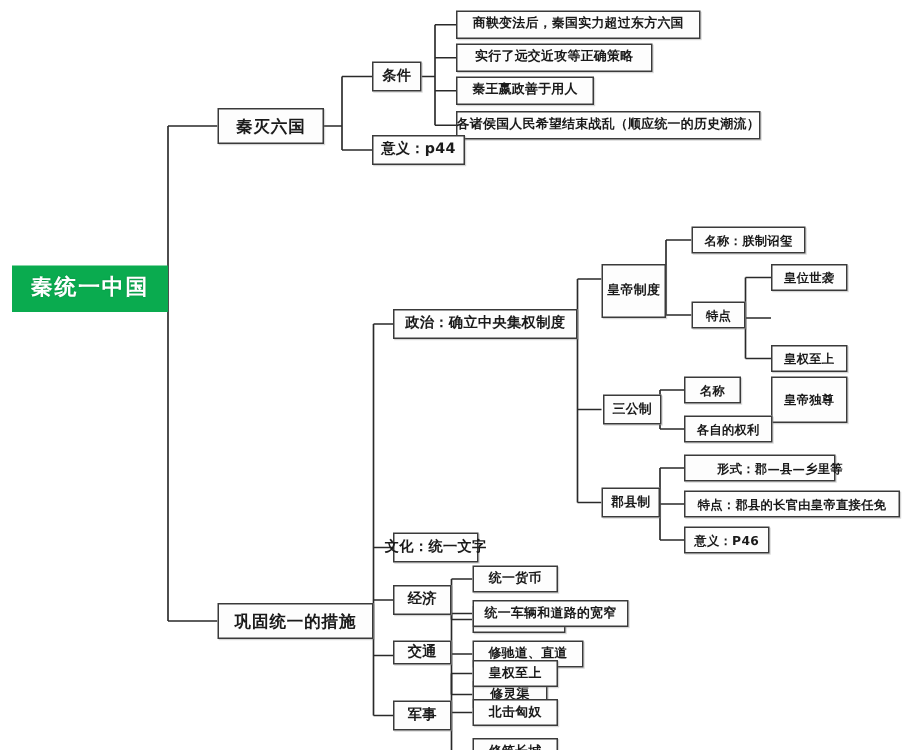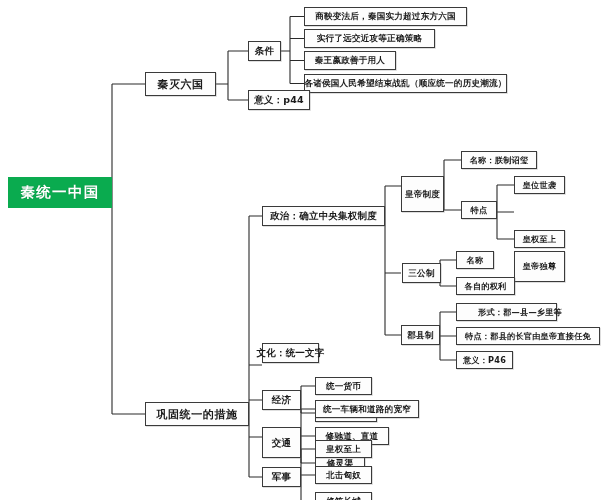--- a/index.html
+++ b/index.html
@@ -111,23 +111,23 @@
 
   <div class="node lvl3" style="left:401px; top:325px; width:39px; height:20px;">郡县制</div>
   <div class="node lvl4" style="left:456px; top:303px; width:101px; height:18px;padding-left:27px;">形式：郡—县—乡里等</div>
   <div class="node lvl4" style="left:456px; top:327px; width:144px; height:18px;">特点：郡县的长官由皇帝直接任免</div>
   <div class="node lvl4" style="left:456px; top:351px; width:57px; height:18px;">意义：P46</div>
 
   <div class="node lvl2" style="left:262px; top:390px; width:39px; height:20px;">经济</div>
   <div class="node lvl3" style="left:315px; top:377px; width:57px; height:18px;">统一货币</div>
   <div class="node lvl3" style="left:315px; top:404px; width:62px; height:18px;">统一度量衡</div>
 
-  <div class="node lvl2" style="left:262px; top:343px; width:57px; height:20px;">文化：统一文字</div>
+  <div class="node lvl2" style="left:262px; top:355px; width:57px; height:20px;">文化：统一文字</div>
 
-  <div class="node lvl2" style="left:262px; top:427px; width:39px; height:31px;">交通</div>
+  <div class="node lvl2" style="left:262px; top:427px; width:39px; height:16px;">交通</div>
   <div class="node lvl3" style="left:315px; top:400px; width:104px; height:18px;">统一车辆和道路的宽窄</div>
   <div class="node lvl3" style="left:315px; top:427px; width:74px; height:18px;">修驰道、直道</div>
   <div class="node lvl3" style="left:315px; top:454px; width:50px; height:18px;">修灵渠</div>
 
   <div class="node lvl2" style="left:262px; top:467px; width:39px; height:20px;">军事</div>
   <div class="node lvl3" style="left:315px; top:440px; width:57px; height:18px;">皇权至上</div>
   <div class="node lvl3" style="left:315px; top:466px; width:57px; height:18px;">北击匈奴</div>
   <div class="node lvl3" style="left:315px; top:492px; width:57px; height:18px;">修筑长城</div>
 
 </div>

